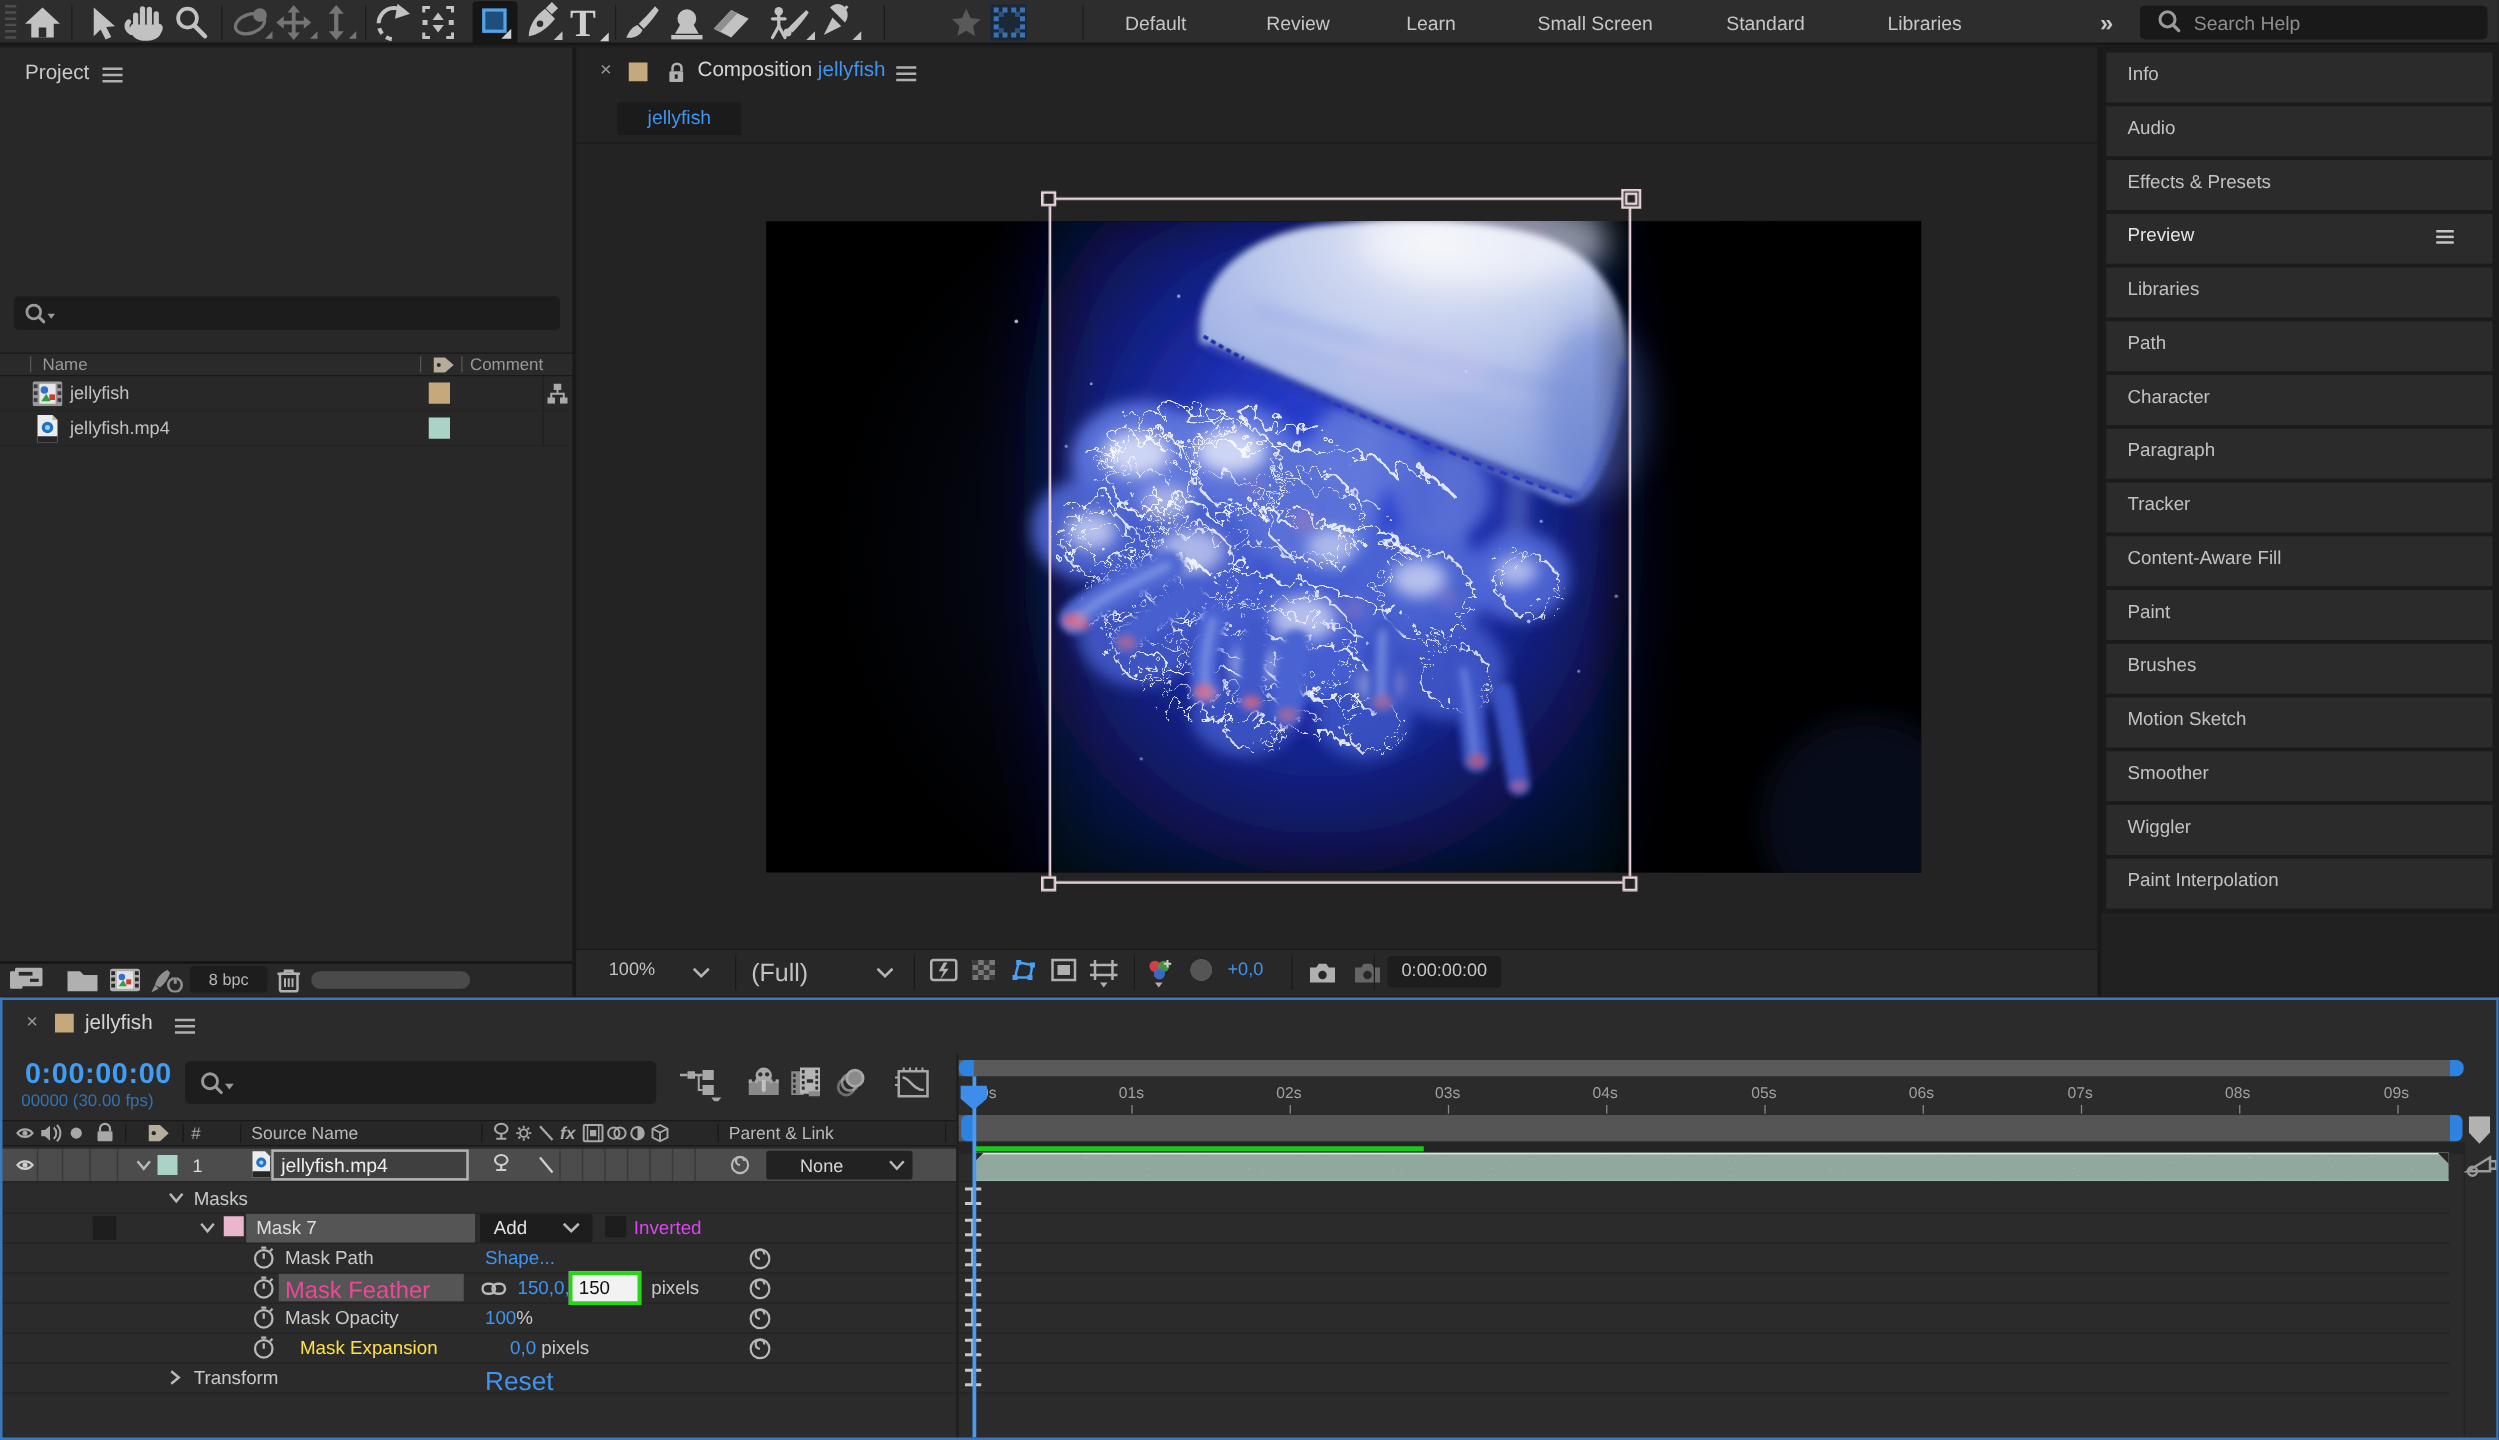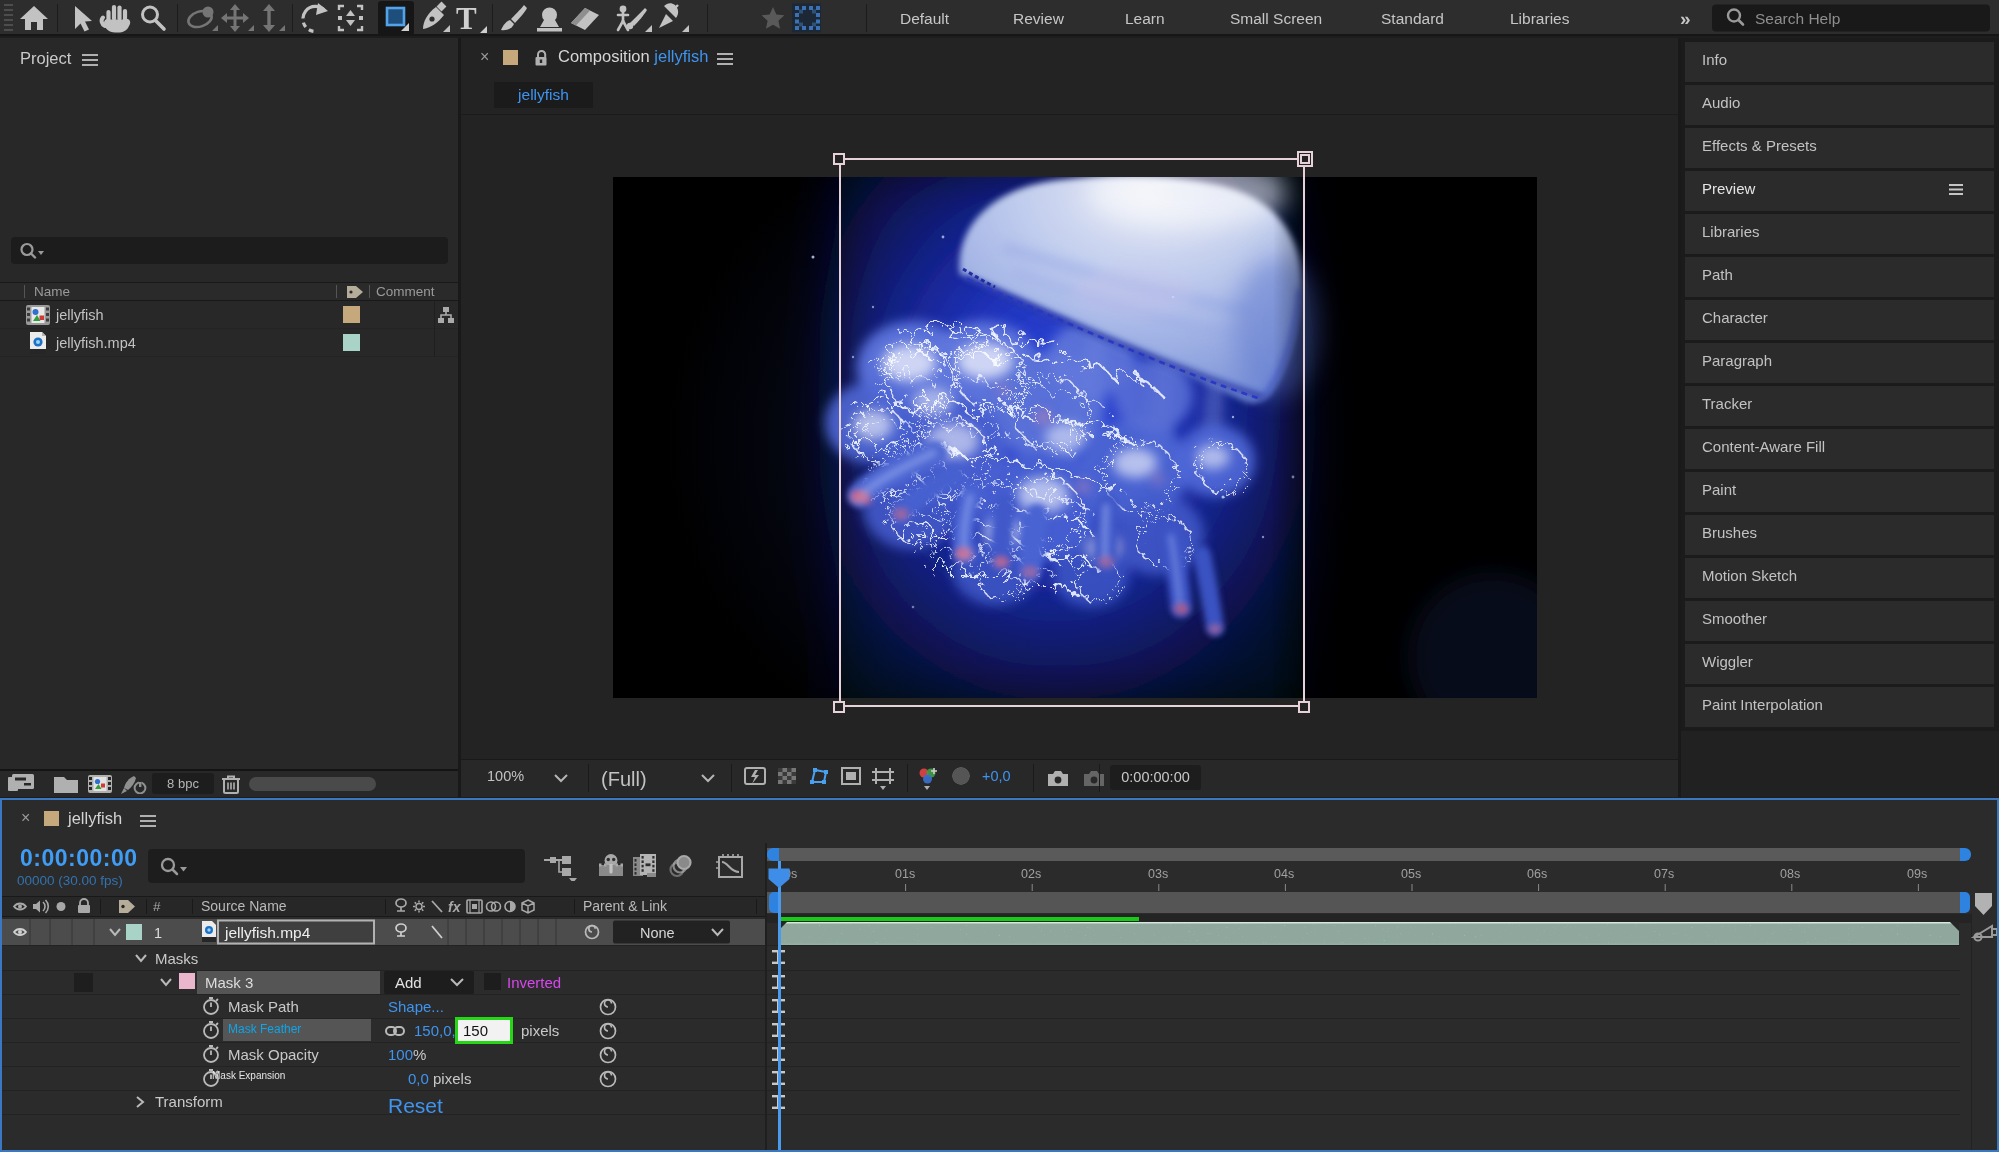--- a/index.html
+++ b/index.html
@@ -786,21 +786,21 @@
       <path d="M6 6 l5 6 5 -6" stroke="#b9b9b9" stroke-width="2" fill="none"></path>
       <text x="25" y="15" font-size="15" fill="#c9c9c9">Masks</text>
     </svg>
 
   <div class="abs" style="left:74px;top:175px;width:19px;height:19px;background:#1e1e1e"></div>
   <svg class="abs" style="left:155px;top:176px" width="40" height="18">
       <path d="M6 5 l5 6 5 -6" stroke="#b9b9b9" stroke-width="2" fill="none"></path>
     </svg>
   <div class="abs" style="left:179px;top:175px;width:16px;height:16px;background:#eab6cd"></div>
   <div class="abs" style="left:197px;top:173px;width:183px;height:23px;background:#555555"></div>
-  <div class="abs" style="left:205px;top:176px;font-size:15px;color:#dddddd">Mask 3</div>
+  <div class="abs" style="left:205px;top:176px;font-size:15px;color:#dddddd">Mask 7</div>
   <div class="abs" style="left:384px;top:173px;width:90px;height:23px;background:#1d1d1d;border-radius:2px"></div>
   <div class="abs" style="left:395px;top:176px;font-size:15px;color:#e2e2e2">Add</div>
   <svg class="abs" style="left:450px;top:180px" width="14" height="10">
       <path d="M1 1 l6 6 6 -6" stroke="#b9b9b9" stroke-width="2" fill="none"></path>
     </svg>
   <div class="abs" style="left:484px;top:175px;width:17px;height:17px;background:#1d1d1d"></div>
   <div class="abs" style="left:507px;top:176px;font-size:15px;color:#d946ef">Inverted</div>
 
   <svg class="abs" style="left:200px;top:150px" width="28" height="200" fill="none" stroke="#b9b9b9">
     <g transform="translate(0,49)">
@@ -816,34 +816,34 @@
         <path d="M11 10 V5.5 M9 1 h4 M16 4 l2 -2" stroke-width="1.8"></path>
       </g>
     <g transform="translate(0,121)">
         <circle cx="11" cy="10" r="7" stroke-width="1.8"></circle>
         <path d="M11 10 V5.5 M9 1 h4 M16 4 l2 -2" stroke-width="1.8"></path>
       </g>
   </svg>
   <div class="abs" style="left:228px;top:200px;font-size:15px;color:#c9c9c9">Mask Path</div>
   <div class="abs blue" style="left:388px;top:200px;font-size:15px">Shape...</div>
   <div class="abs" style="left:223px;top:221px;width:148px;height:22px;background:#555555"></div>
-  <div class="abs" style="left:228px;top:224px;font-size:12px;color:#0ea5e9">Mask Feather</div>
+  <div class="abs" style="left:228px;top:224px;font-size:19px;color:#ec4899">Mask Feather</div>
   <svg class="abs" style="left:385px;top:226px" width="26" height="14">
       <g stroke="#b9b9b9" stroke-width="2" fill="none">
         <rect x="1" y="3" width="10" height="8" rx="4"></rect>
         <rect x="9" y="3" width="10" height="8" rx="4"></rect>
       </g>
     </svg>
   <div class="abs blue" style="left:414px;top:224px;font-size:15px">150,0,</div>
   <div class="abs" style="left:455px;top:219px;width:58px;height:27px;background:#f2f2f2;border:3px solid #24d815"></div>
   <div class="abs" style="left:463px;top:224px;font-size:15px;color:#111">150</div>
   <div class="abs" style="left:521px;top:224px;font-size:15px;color:#c9c9c9">pixels</div>
   <div class="abs" style="left:228px;top:248px;font-size:15px;color:#c9c9c9">Mask Opacity</div>
   <div class="abs" style="left:388px;top:248px;font-size:15px"><span class="blue">100</span><span style="color:#c9c9c9">%</span></div>
-  <div class="abs" style="left:212px;top:272px;font-size:10px;color:#e5e5e5">Mask Expansion</div>
+  <div class="abs" style="left:240px;top:272px;font-size:15px;color:#fde047">Mask Expansion</div>
   <div class="abs" style="left:408px;top:272px;font-size:15px"><span class="blue">0,0</span><span style="color:#c9c9c9"> pixels</span></div>
   <svg class="abs" style="left:130px;top:295px" width="120" height="18">
       <path d="M7 4 l6 5 -6 5" stroke="#b9b9b9" stroke-width="2" fill="none"></path>
       <text x="25" y="14" font-size="15" fill="#c9c9c9">Transform</text>
     </svg>
   <div class="abs blue" style="left:388px;top:296px;font-size:21px">Reset</div>
 
   <svg class="abs" style="left:598px;top:150px" width="24" height="200" fill="none" stroke="#b9b9b9">
     <g transform="translate(0,50)">
         <circle cx="10" cy="9" r="7.5" stroke-width="1.7"></circle>

